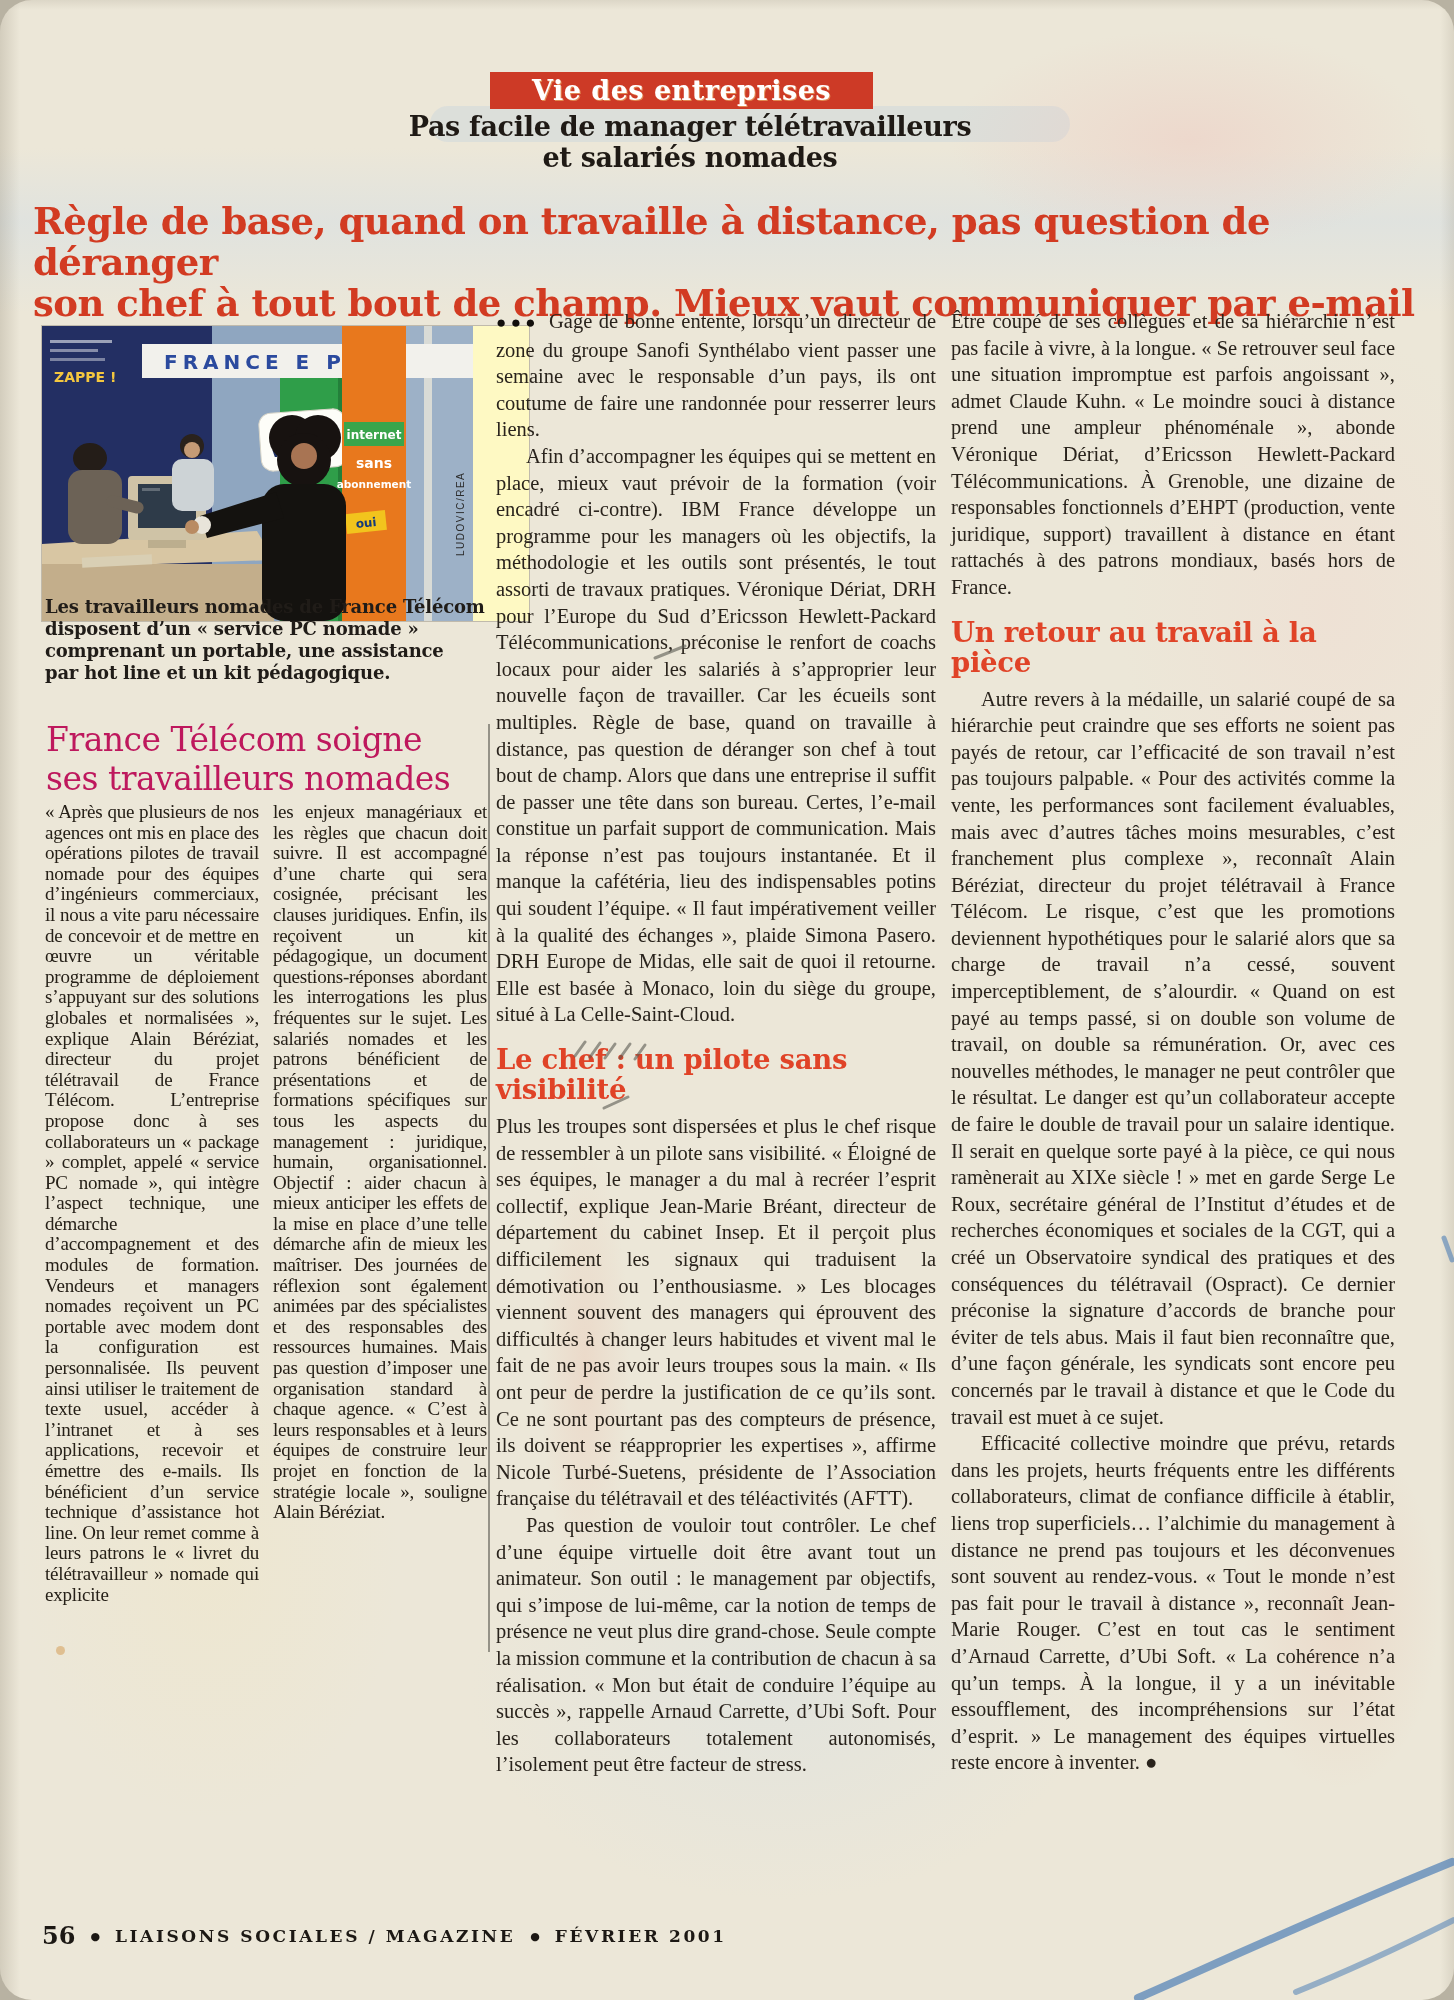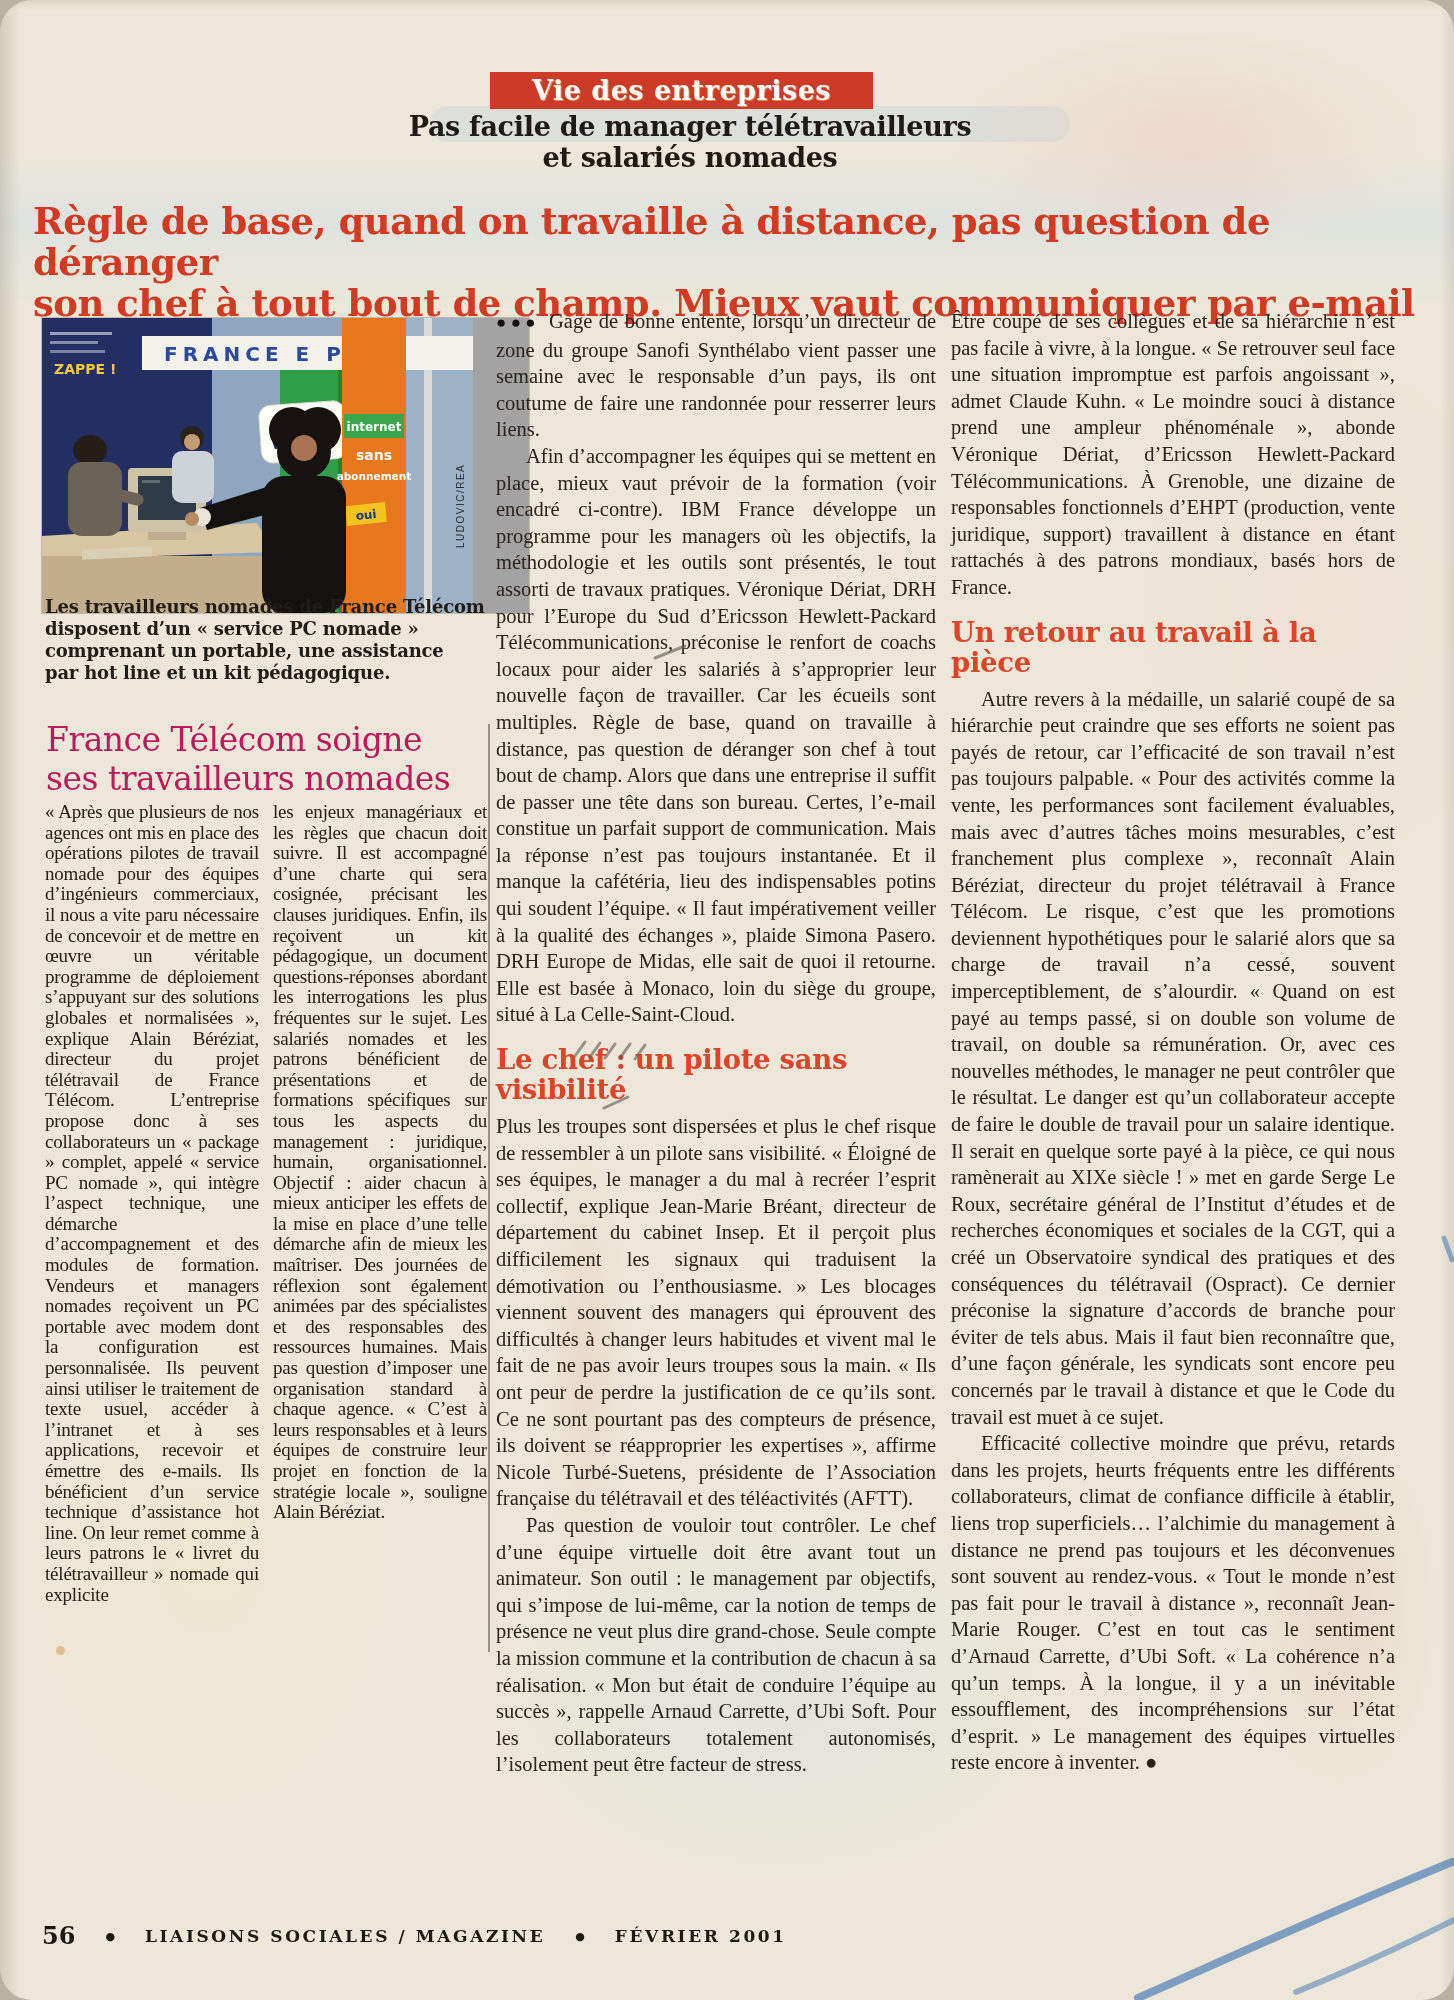--- a/index.html
+++ b/index.html
@@ -32,22 +32,22 @@
     font-family:"DejaVu Serif","Liberation Serif",serif;font-weight:bold;
     font-size:27px;color:#1f1a15;letter-spacing:-.3px;}
 
   
   .headline{position:absolute;left:33px;top:201px;width:1400px;
     font-family:"DejaVu Serif","Liberation Serif",serif;font-weight:bold;
     font-size:37px;line-height:41px;color:#d23b22;letter-spacing:-.5px;
     white-space:pre-line;}
 
   
-  .photo{position:absolute;left:42px;top:318px;width:487px;height:295px;
-    outline:1px solid rgba(60,50,40,.25);background:#a3a3a3;}
+  .photo{position:absolute;left:42px;top:326px;width:487px;height:295px;
+    outline:1px solid rgba(60,50,40,.25);background:#fef9c3;}
   .photo svg{display:block;}
 
   
   .caption{position:absolute;left:45px;top:596px;width:440px;
     font-family:"DejaVu Serif","Liberation Serif",serif;font-weight:bold;
     font-size:18px;line-height:22px;color:#201c18;letter-spacing:-.2px;
     white-space:pre-line;}
 
   
   .sidebar-title{position:absolute;left:46px;top:720px;width:450px;
@@ -67,21 +67,21 @@
   .wide-right{left:951px;width:444px;}
   .wide p{margin:0;}
   .wide p.indent{text-indent:30px;}
   .lead-dots{font-size:17px;letter-spacing:3px;margin-right:9px;color:#120f0c;}
   .subhead{
     font-family:"DejaVu Serif","Liberation Serif",serif;font-weight:bold;
     font-size:27.5px;line-height:30px;color:#e04327;letter-spacing:-.3px;
     margin:16px 0 9px 0;text-align:left;}
 
   
-  .footer{position:absolute;left:42px;top:1921px;display:flex;align-items:center;gap:30px;
+  .footer{position:absolute;left:42px;top:1921px;display:flex;align-items:center;gap:15px;
     font-family:"DejaVu Serif","Liberation Serif",serif;font-weight:bold;color:#1c1814;}
   .footer .pageno{font-size:24px;}
   .footer .bullet{font-size:11px;transform:translateY(1px);}
   .footer .mag, .footer .date{font-size:17px;letter-spacing:2.6px;}
 
   .marks{position:absolute;left:0;top:0;pointer-events:none;}
   .stain{position:absolute;left:56px;top:1646px;width:9px;height:9px;border-radius:50%;
     background:rgba(208,142,60,.45);pointer-events:none;}
 </style>
 </head>

